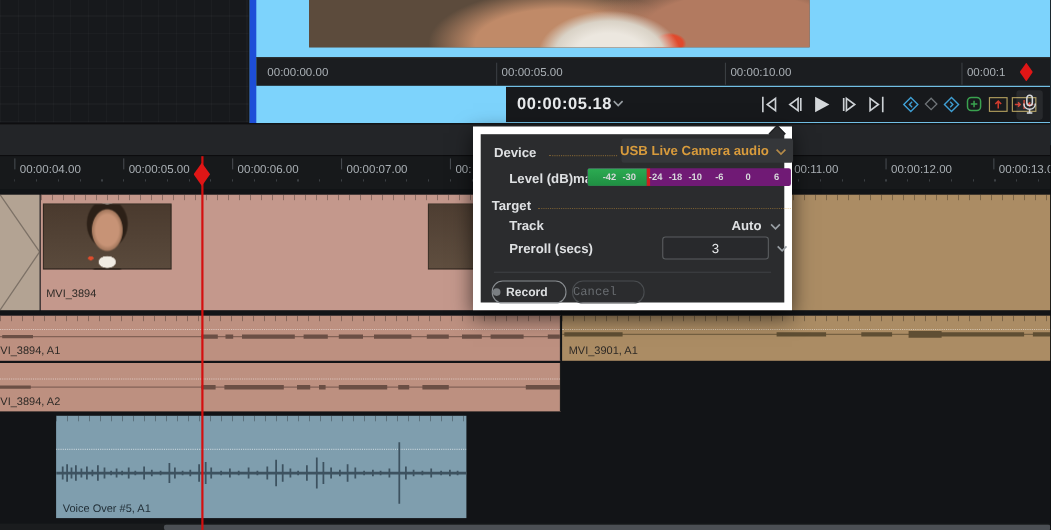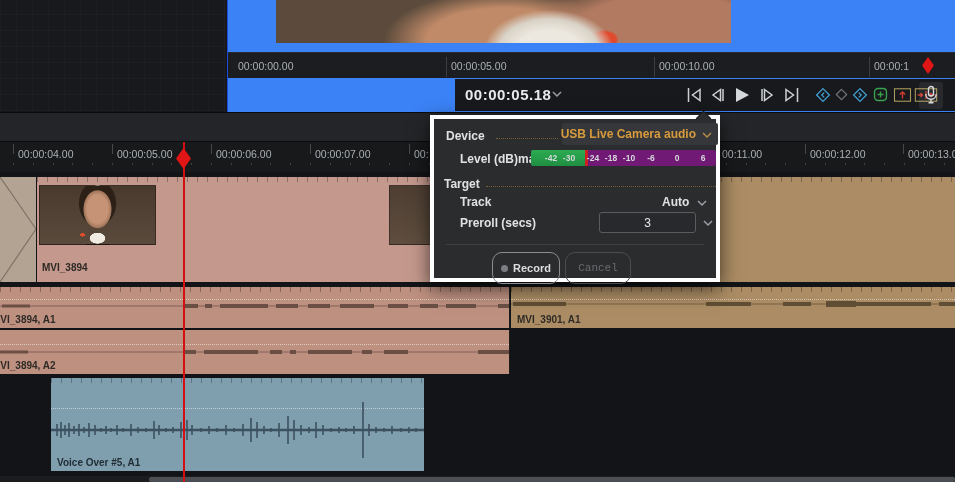--- a/index.html
+++ b/index.html
@@ -7,21 +7,21 @@
   body { font-family:"Liberation Sans", sans-serif; }
   #stage { position:relative; width:955px; height:482px; background:#131518; overflow:hidden; }
   .abs { position:absolute; }
 
   
   #left-grid-panel { left:0; top:0; width:226px; height:111px; background:#17191c;
     background-image:
       repeating-linear-gradient(90deg, rgba(255,255,255,0.025) 0 1px, transparent 1px 16px),
       repeating-linear-gradient(0deg, rgba(255,255,255,0.025) 0 1px, transparent 1px 16px);
   }
-  #viewer-panel { left:227px; top:0; width:728px; height:132px; background:#3b82f6; border-left:1px solid #1d4ed8; }
+  #viewer-panel { left:227px; top:0; width:728px; height:132px; background:#7dd3fc; border-left:6px solid #1d4ed8; }
   #video-preview { left:48px; top:0; width:455px; height:43px;
     background:
       radial-gradient(90px 55px at 60% 115%, #ece7df 0 35%, #d9d2c6 55%, transparent 72%),
       radial-gradient(22px 14px at 72% 92%, #e0492c 0 55%, transparent 70%),
       radial-gradient(200px 85px at 86% 75%, #b27a60 0 45%, transparent 72%),
       radial-gradient(170px 70px at 50% 92%, #c08a68 0 45%, transparent 70%),
       radial-gradient(300px 150px at 22% 60%, #5c4b3c 0 55%, transparent 80%),
       linear-gradient(180deg,#453a2f,#4e4034);
   }
   #viewer-ruler { left:0; top:52px; width:728px; height:26px; background:#1b1d20; border-top:1px solid #2a2d30; }
@@ -46,21 +46,21 @@
   .mr-tick { position:absolute; top:2px; width:1px; height:10px; background:#45494e; }
   .mr-label { position:absolute; top:6px; font-size:10.5px; color:#aab0b5; white-space:nowrap; }
   #mr-subticks { position:absolute; left:13px; right:0; top:21px; height:2px;
     background:repeating-linear-gradient(90deg,#3c4044 0 1px, transparent 1px 19.8px); }
 
   
   #tracks { left:0; top:172px; width:955px; height:304px; background:#121417; }
   .clip { position:absolute; overflow:hidden; cursor:pointer; }
   .clip-ticks { position:absolute; top:0; left:0; right:0; height:5px;
     background:repeating-linear-gradient(90deg, rgba(0,0,0,0.28) 0 1px, transparent 1px 10px); }
-  .clip-label { position:absolute; bottom:3px; font-size:10px; font-weight:bold; color:#2e2a26; white-space:nowrap; }
+  .clip-label { position:absolute; bottom:3px; font-size:10px; font-weight:normal; color:#2e2a26; white-space:nowrap; }
   .autoline { position:absolute; left:0; right:0; border-top:1px dotted rgba(255,255,255,0.5); }
   .wave { position:absolute; left:0; }
 
   .thumb { position:absolute; top:8px; height:60px;
     background:
       radial-gradient(13px 9px at 50% 90%, #f1ece3 0 58%, transparent 62%),
       radial-gradient(4px 3px at 37% 84%, #df4c2c 0 58%, transparent 65%),
       radial-gradient(20px 27px at 50% 40%, #c79376 0 52%, #a3775c 68%, transparent 72%),
       radial-gradient(30px 36px at 50% 30%, #2c2017 0 60%, transparent 64%),
       linear-gradient(180deg,#4a3a2e,#5a4a3c);
@@ -71,39 +71,39 @@
   
   #playhead-line { left:183px; top:142px; width:2px; height:340px; background:#d40f0f; z-index:40; cursor:ew-resize; }
   #playhead-marker { left:176px; top:148px; width:15px; height:21px; z-index:41; }
   #viewer-playhead { left:694px; top:57px; width:12px; height:17px; z-index:41; }
 
   
   #h-scrollbar { left:0; top:476px; width:955px; height:6px; background:#1a1c1e; }
   #h-scroll-thumb { position:absolute; left:149px; top:1px; width:806px; height:5px; background:#4b4f54; border-radius:2px; cursor:grab; }
 
   
-  #vo-popup { left:430px; top:115px; width:290px; height:167px; background:#2b2c2e; border:4px solid #ffffff;
+  #vo-popup { left:430px; top:115px; width:290px; height:167px; background:#2b2c2e; border:7px solid #ffffff;
     box-shadow:0 6px 18px rgba(0,0,0,0.65); z-index:60; font-size:12px; }
   #vo-notch { position:absolute; left:264px; top:-6px; width:11px; height:11px; background:#2b2c2e;
     transform:rotate(45deg); border-left:1px solid #1d1e20; border-top:1px solid #1d1e20; }
   .orange { color:#d89b3c; font-weight:bold; }
   .dotline-o { position:absolute; border-top:1px dotted rgba(216,155,60,0.45); }
   .p-label { position:absolute; color:#dfe1e3; }
   #device-dropdown { position:absolute; left:128px; top:4px; width:156px; height:22px; background:#35373a; border-radius:2px; cursor:pointer; }
   #device-dropdown span { position:absolute; right:22px; top:4px; color:#d89b3c; font-weight:bold; white-space:nowrap;margin-left:24px; }
   .chev { position:absolute; }
   #level-meter { position:absolute; left:97px; top:31px; width:185px; height:16px; background:#701a75; border-radius:2px; overflow:hidden; }
   #meter-fill { position:absolute; left:0; top:0; width:54px; height:16px; background:linear-gradient(180deg,#2cab52,#1f8f42); }
   #meter-redline { position:absolute; left:54px; top:0; width:3px; height:16px; background:#cf2020; }
   .meter-tick { position:absolute; top:3px; transform:translateX(-50%); font-size:8.5px; color:#d7d9db; font-weight:bold; }
   #preroll-input { position:absolute; left:165px; top:93px; width:97px; height:21px; background:#28292c; border:1px solid #5a5d60;
     border-radius:3px; color:#e8eaec; font-size:12px; text-align:center; font-family:"Liberation Sans",sans-serif; }
   #popup-divider { position:absolute; left:12px; right:12px; top:125px; border-top:1px solid #3e4043; }
-  .pill-btn { position:absolute; top:133px; height:32px; border-radius:10px; background:transparent; display:flex; align-items:center;
-    justify-content:center; gap:5px; cursor:pointer; font-size:11px;margin-left:48px; }
+  .pill-btn { position:absolute; top:133px; height:21px; border-radius:10px; background:transparent; display:flex; align-items:center;
+    justify-content:flex-start; gap:5px; cursor:pointer; font-size:11px; }
   #record-btn { left:10px; width:68px; border:1px solid #8a8e92; color:#dcdee0; font-weight:bold; }
   #record-btn i { width:7px; height:7px; border-radius:50%; background:#7a7e82; }
   #cancel-btn { left:83px; width:66px; border:1px solid #4a4d50; color:#686c70;font-family:Liberation Mono, monospace; }
 </style>
 </head>
 <body>
 
 <div id="stage">
 
   <div id="left-grid-panel" class="abs"></div>

